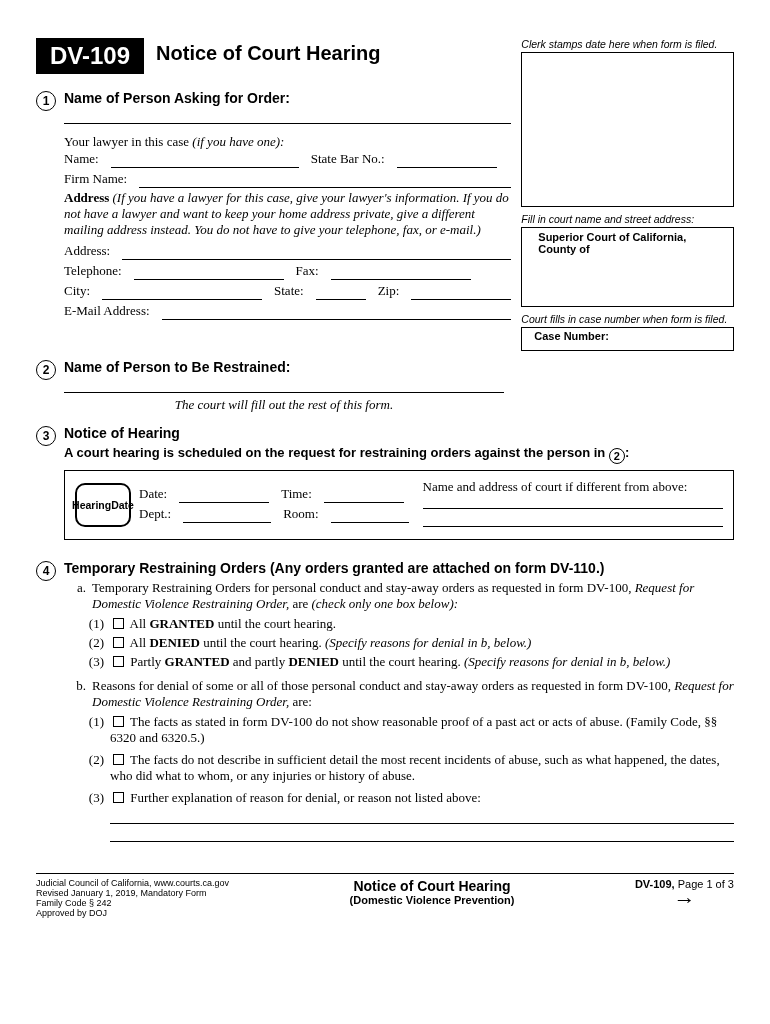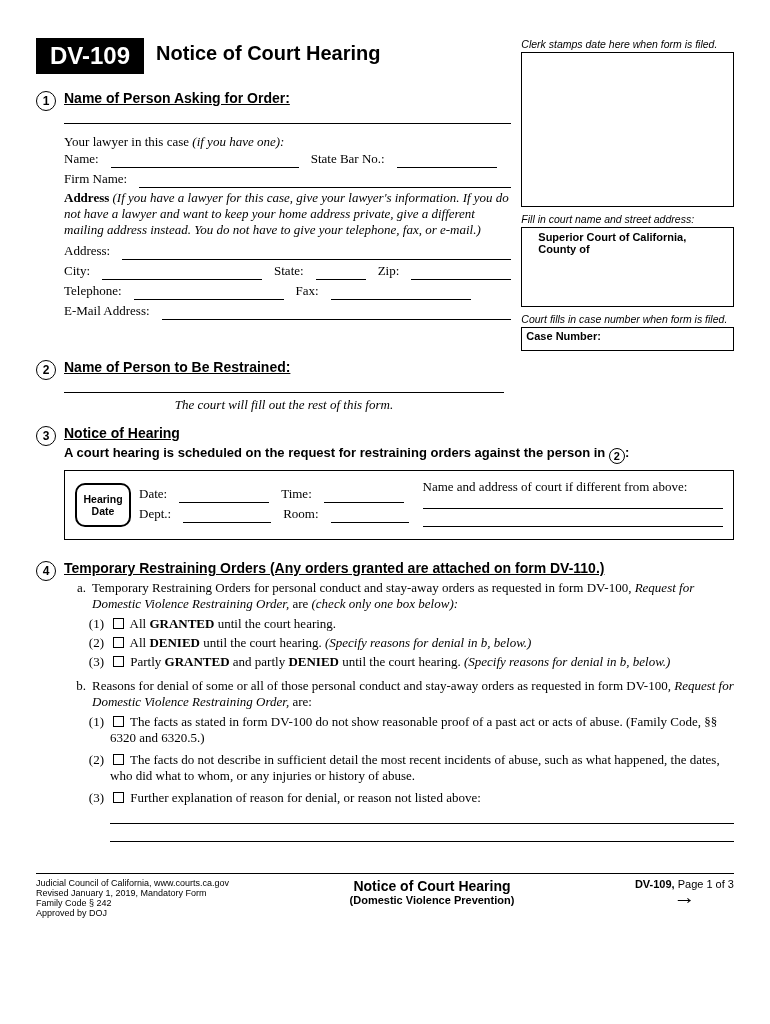--- a/index.html
+++ b/index.html
@@ -20,40 +20,40 @@
     font-family: Arial, Helvetica, sans-serif; font-weight: bold; font-size: 20px;
     padding-top: 4px;
   }
   .top-area { display: flex; gap: 10px; margin-top: 8px; }
   .left-col { flex: 1; }
   .right-col { width: 246px; }
   .stamp-note { font-size: 10.5px; font-style: italic; font-family: Arial, sans-serif; margin-bottom: 2px;}
   .stamp-box { border: 1.5px solid #000; height: 155px; width: 100%; }
   .court-note { font-size: 10.5px; font-style: italic; font-family: Arial, sans-serif; margin-top: 6px; margin-bottom: 2px;}
   .court-box { border: 1.5px solid #000; height: 80px; width: 100%; padding: 3px 16px; font-family: Arial, sans-serif; font-weight: bold; font-size: 11px;}
-  .case-box { border: 1.5px solid #000; height: 24px; width: 100%; padding: 2px 4px; font-family: Arial, sans-serif; font-weight: bold; font-size: 11px;}
+  .case-box { border: 1.5px solid #000; height: 24px; width: 100%; padding: 2px 12px; font-family: Arial, sans-serif; font-weight: bold; font-size: 11px;}
   .section { display: flex; gap: 8px; margin-top: 8px; }
   .circle-num {
     width: 20px; height: 20px; border: 1.5px solid #000; border-radius: 50%;
     display: inline-flex; align-items: center; justify-content: center;
     font-family: Arial, sans-serif; font-weight: bold; font-size: 12px;
     flex-shrink: 0; margin-top: 1px;
   }
   .section-body { flex: 1; }
-  .section-title { font-family: Arial, sans-serif; font-weight: bold; font-size: 14px; margin-bottom: 4px; text-decoration: underline;}
+  .section-title { font-family: Arial, sans-serif; font-weight: bold; font-size: 14px; margin-bottom: 4px;}
   .longline { border-bottom: 1px solid #000; height: 14px; margin-bottom: 4px;}
   .ital { font-style: italic; }
   .field-line { display: flex; align-items: flex-end; gap: 12px; margin-bottom: 2px; line-height: 18px;}
   .blank { border-bottom: 1px solid #000; display: inline-block; height: 13px;}
   .center-ital { text-align: center; font-style: italic; margin-top: 4px; font-size: 13px;}
   .hearing-box { border: 1.5px solid #000; padding: 8px 10px; margin-top: 6px; display: flex; gap: 14px;}
   .hearing-left { display: flex; align-items: center; gap: 8px;}
   .hearing-badge {
     border: 2px solid #000; border-radius: 10px; width: 56px; height: 44px;
-    display: flex; flex-direction: column; align-items: center; justify-content: center;
+    display: flex; flex-direction: row; align-items: center; justify-content: center;
     font-family: Arial, sans-serif; font-weight: bold; font-size: 10.5px; line-height: 12px;
   }
   .hearing-fields { font-size: 13px; }
   .hearing-right { flex: 1; font-size: 13px; }
   .check { display: inline-block; width: 11px; height: 11px; border: 1px solid #000; vertical-align: -1px; margin: 0 3px;}
   .sub-list { margin-left: 18px; margin-top: 4px;}
   .sub-item { display: flex; gap: 6px; margin-bottom: 3px; text-align: left;}
   .sub-num { width: 22px; flex-shrink: 0; text-align: right;}
   .para { margin-bottom: 4px; }
   .footer-rule { border-top: 1.5px solid #000; margin-top: 24px; padding-top: 4px;}
@@ -100,32 +100,32 @@
           <span class="blank" style="flex:1;"></span>
         </div>
         <div class="para">
           <b>Address</b><span class="ital"> (If you have a lawyer for this case, give your lawyer's information. If you do not have a lawyer and want to keep your home address private, give a different mailing address instead. You do not have to give your telephone, fax, or e-mail.)</span>
         </div>
         <div class="field-line">
           <span>Address:</span>
           <span class="blank" style="flex:1;"></span>
         </div>
         <div class="field-line">
+          <span>Telephone:</span>
+          <span class="blank" style="width:150px;"></span>
+          <span>Fax:</span>
+          <span class="blank" style="width:140px;"></span>
+        </div>
+        <div class="field-line">
           <span>City:</span>
           <span class="blank" style="width:160px;"></span>
           <span>State:</span>
           <span class="blank" style="width:50px;"></span>
           <span>Zip:</span>
           <span class="blank" style="width:100px;"></span>
-        </div>
-        <div class="field-line">
-          <span>Telephone:</span>
-          <span class="blank" style="width:150px;"></span>
-          <span>Fax:</span>
-          <span class="blank" style="width:140px;"></span>
         </div>
         <div class="field-line">
           <span>E-Mail Address:</span>
           <span class="blank" style="flex:1;"></span>
         </div>
       </div>
     </div>
   </div>
 
   <div class="right-col">

